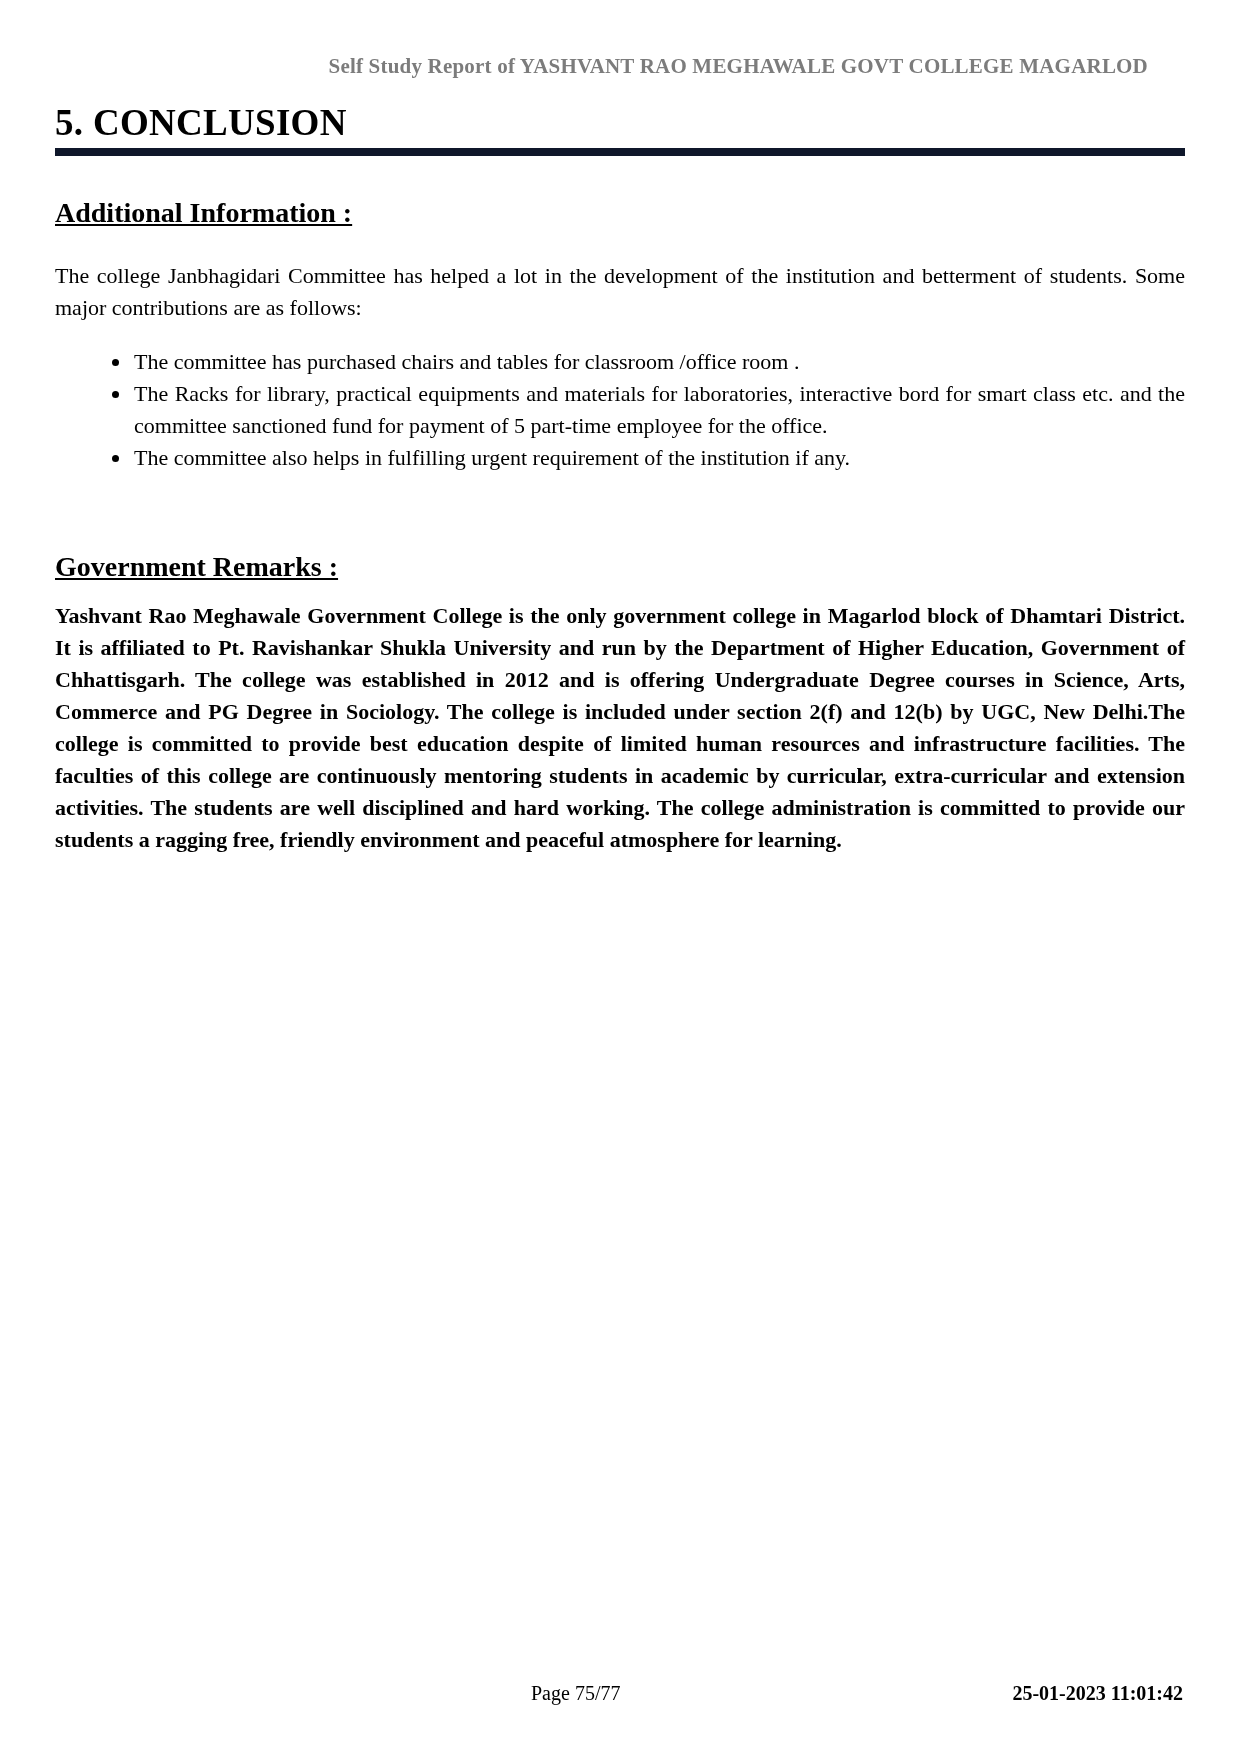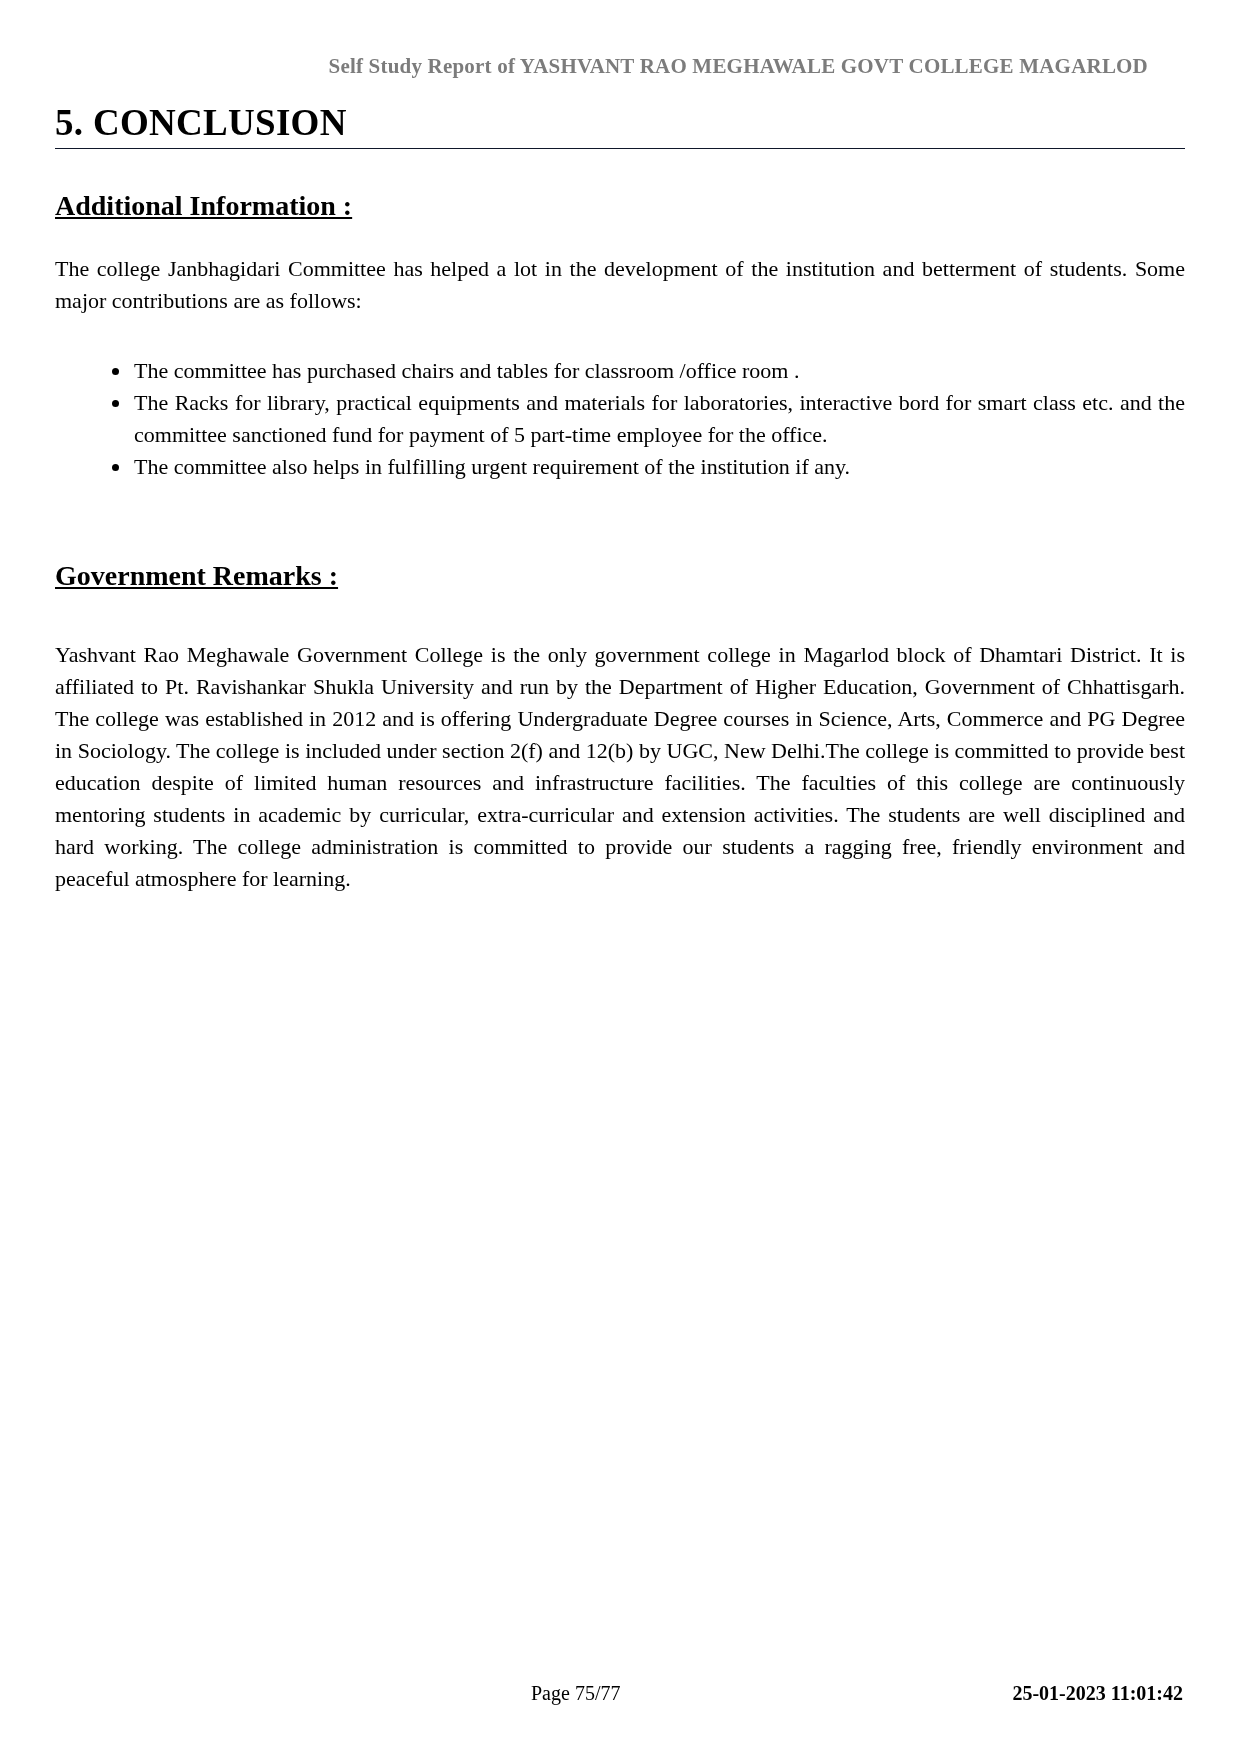--- a/index.html
+++ b/index.html
@@ -34,42 +34,42 @@
     line-height: 24px;
     color: #7c7c7c;
     letter-spacing: 0.2px;
   }
   h1.page-title {
     margin: 24px 0 0 0;
     font-size: 37px;
     font-weight: bold;
     line-height: 42px;
     padding-bottom: 4px;
-    border-bottom: 1px solid #0f172a;
+    border-bottom: 8px solid #0f172a;
     letter-spacing: 0.3px;
   }
   h2.section-heading {
     margin: 0;
     font-size: 28px;
     font-weight: bold;
     line-height: 34px;
     text-decoration: underline;
   }
   h2.additional-heading { margin-top: 40px; }
   h2.concluding-heading { margin-top: 76px; }
   p.body-text {
     margin: 0;
     font-size: 22px;
     line-height: 32px;
     text-align: justify;
   }
   p.intro-text { margin-top: 30px; }
-  p.concluding-text { margin-top: 46px; }
+  p.concluding-text { margin-top: 16px; font-weight: bold; }
   ul.bullet-list {
-    margin: 38px 0 0 0;
+    margin: 22px 0 0 0;
     padding-left: 77px;
     list-style: disc outside;
   }
   ul.bullet-list li {
     font-size: 22px;
     line-height: 32px;
     text-align: justify;
     padding-left: 2px;
   }
   .page-footer {

